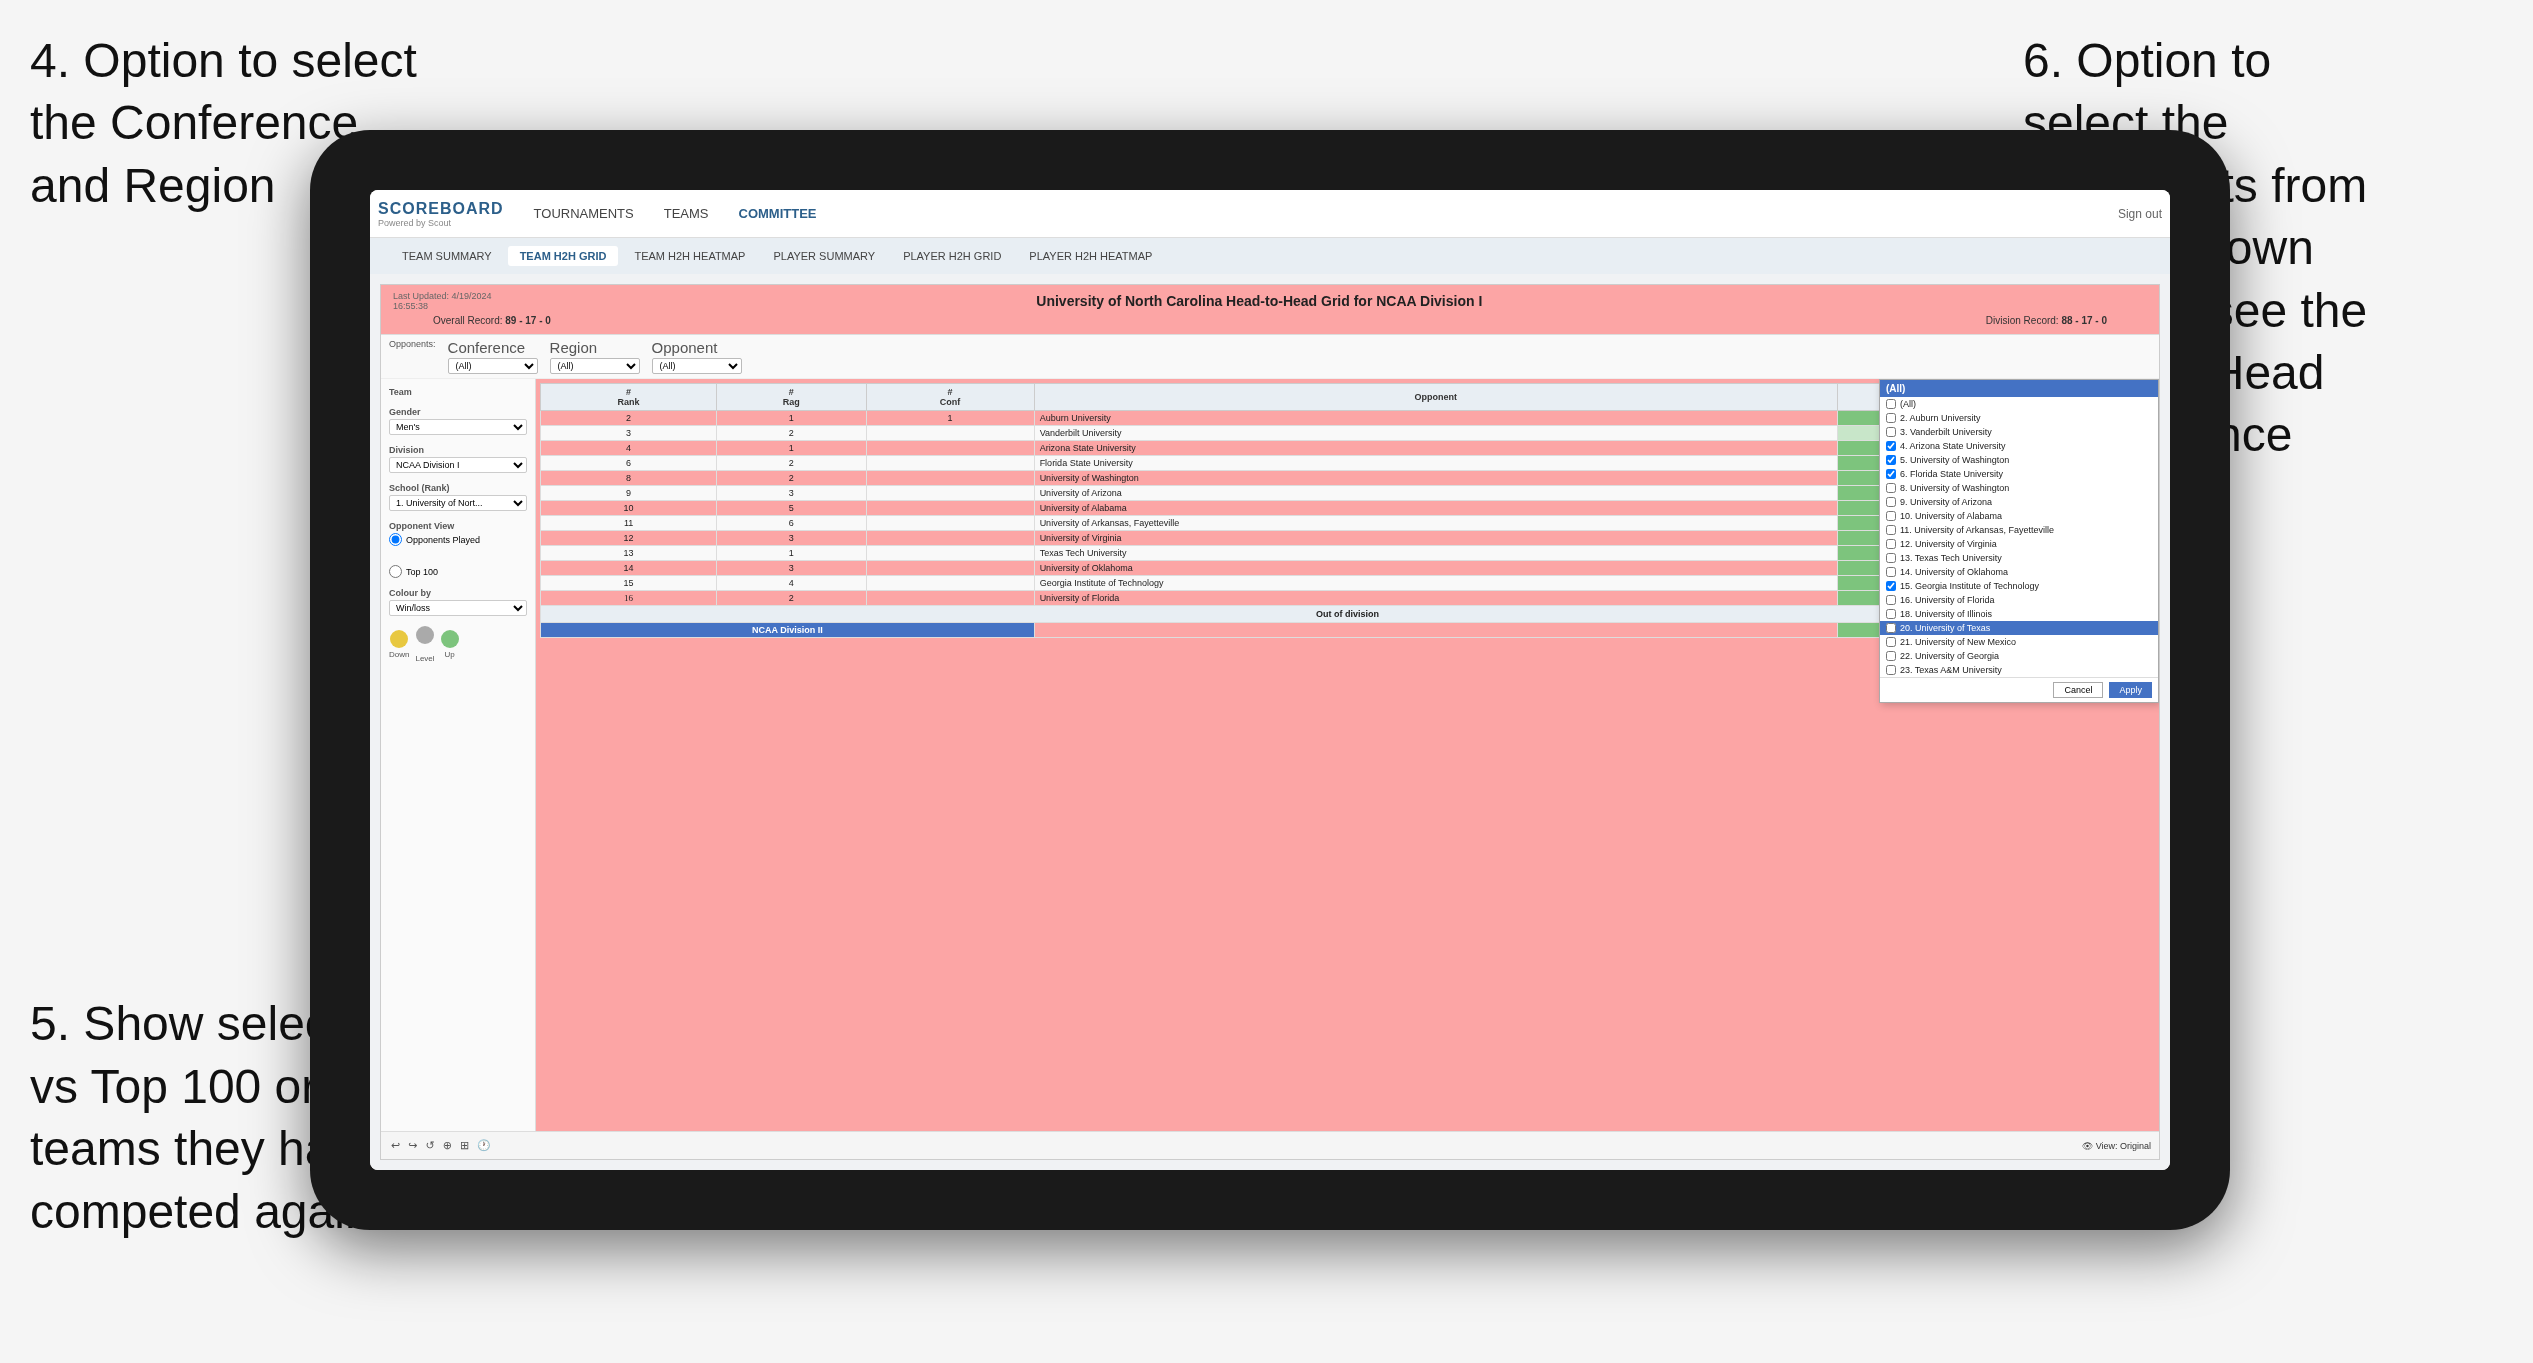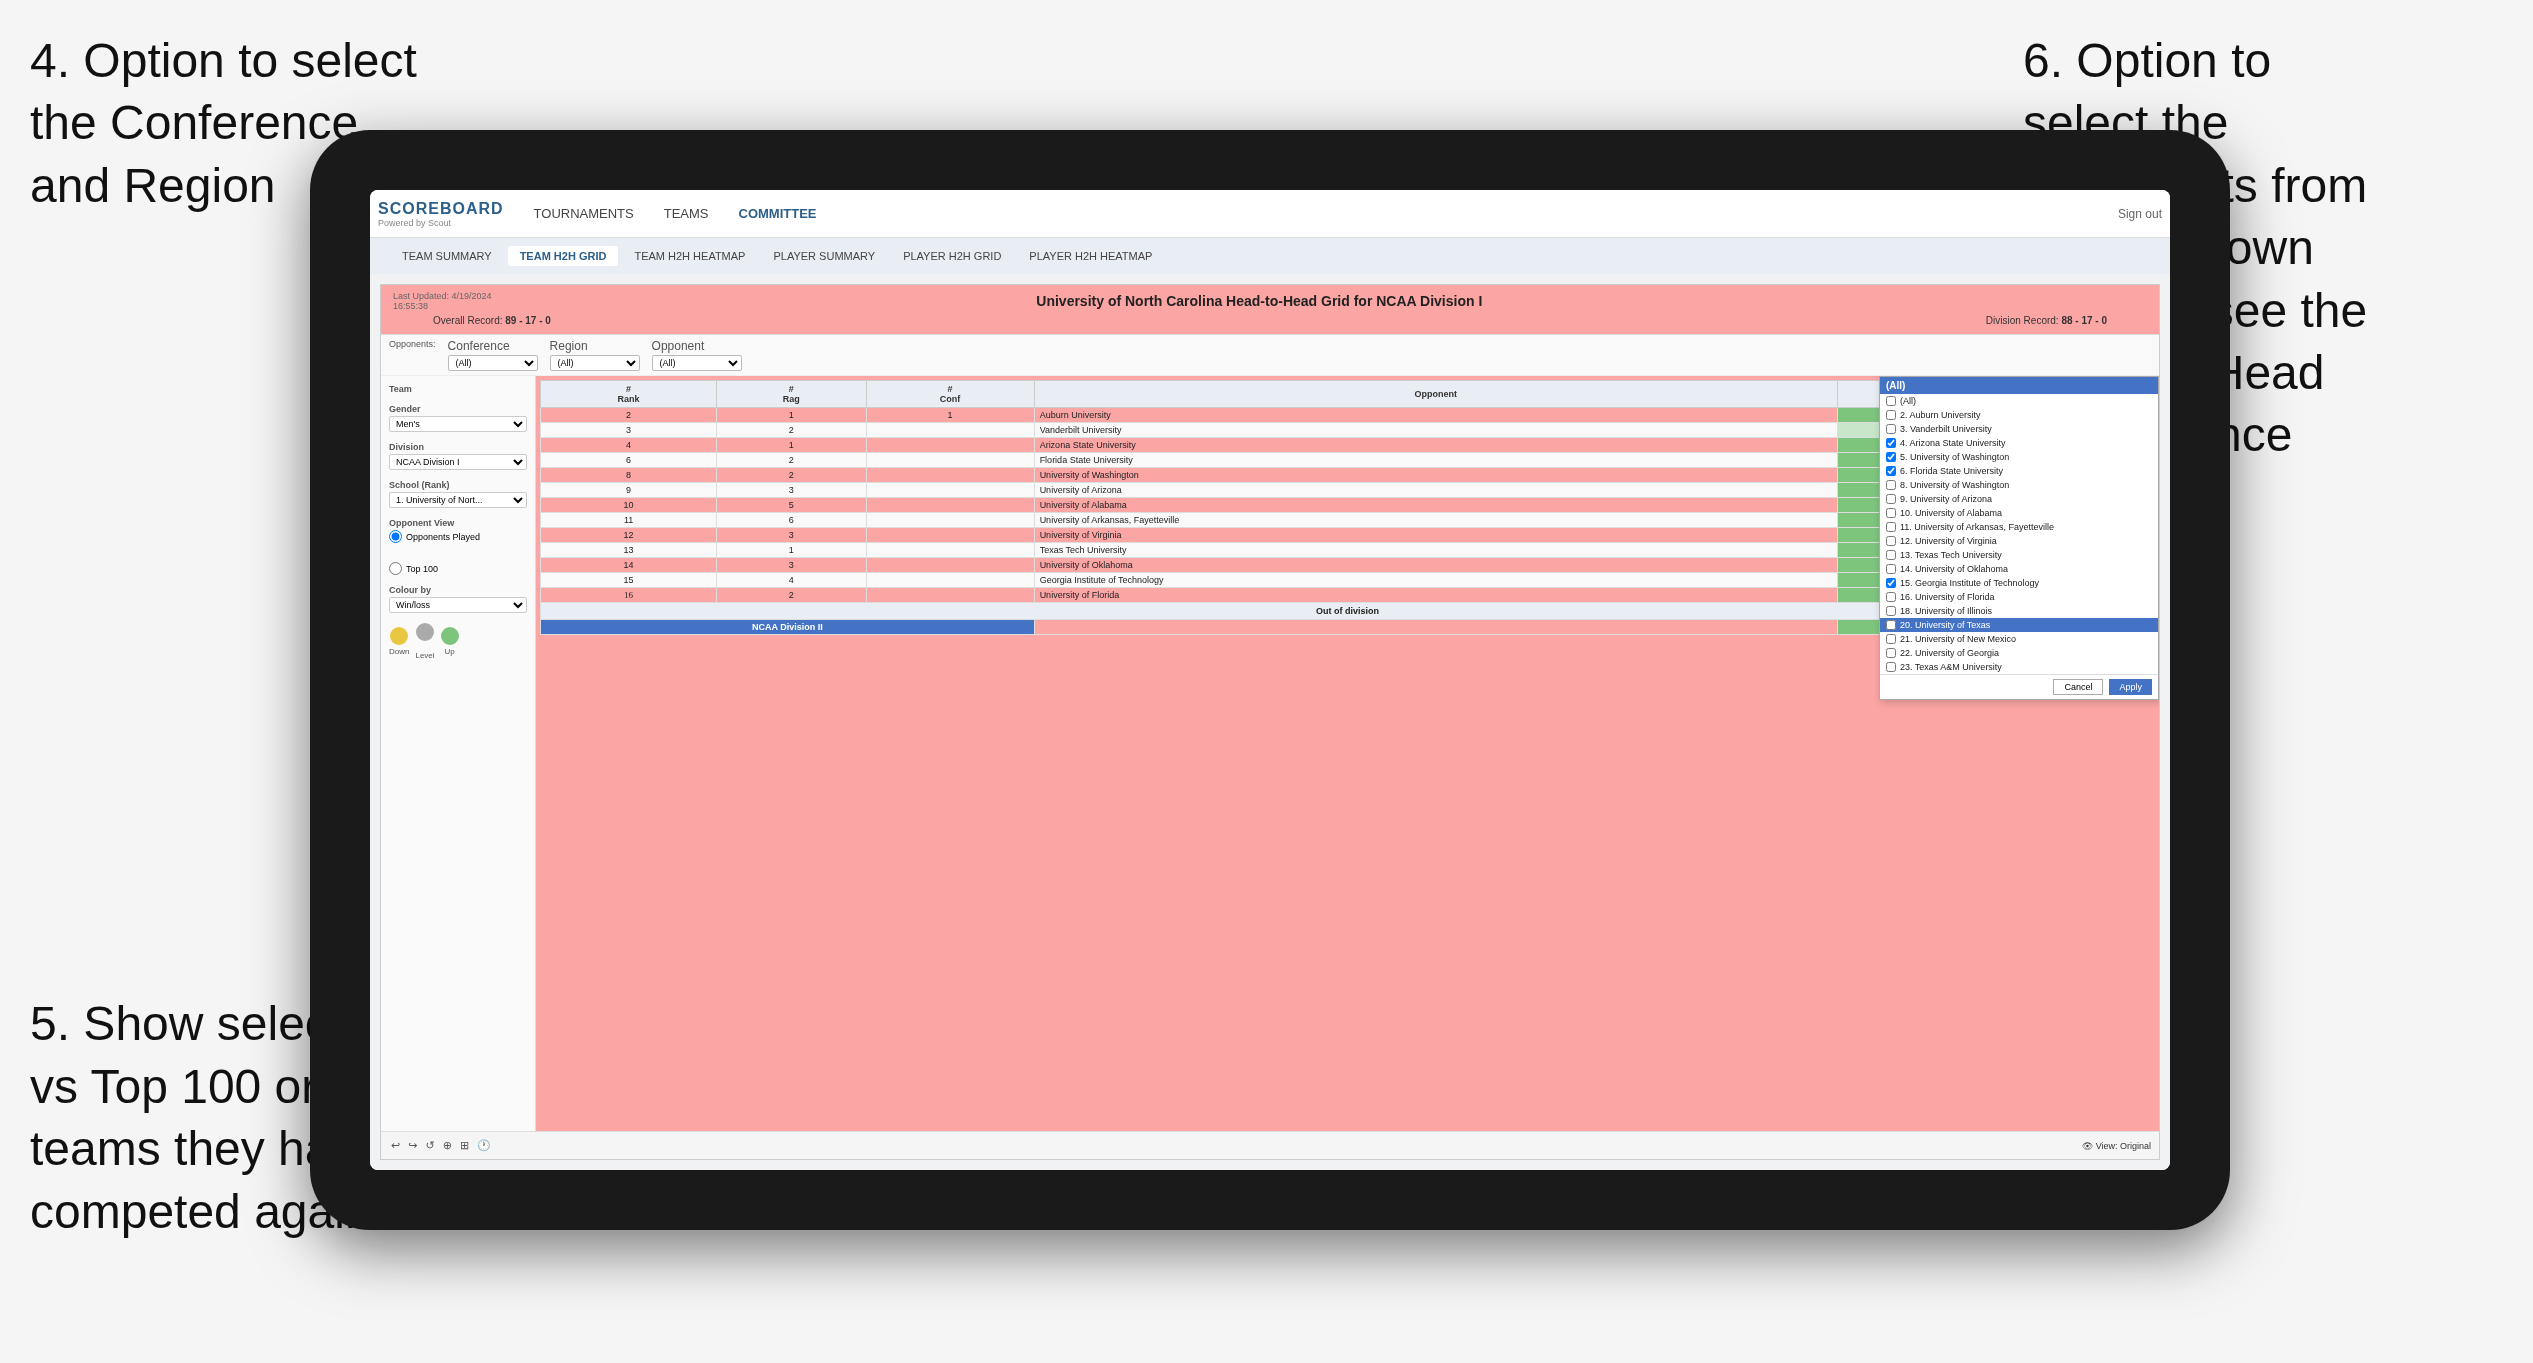--- a/index.html
+++ b/index.html
@@ -399,21 +399,21 @@
       border-bottom: 1px solid #eee;
     }
 
     .filter-col {
       display: flex;
       flex-direction: column;
       gap: 2px;
     }
 
     .filter-col label {
-      font-size: 12px;
+      font-size: 15px;
       color: #555;
     }
 
     .filter-col select {
       font-size: 9px;
       border: 1px solid #bbb;
       background: #fff;
       padding: 1px 3px;
       border-radius: 2px;
       width: 90px;

